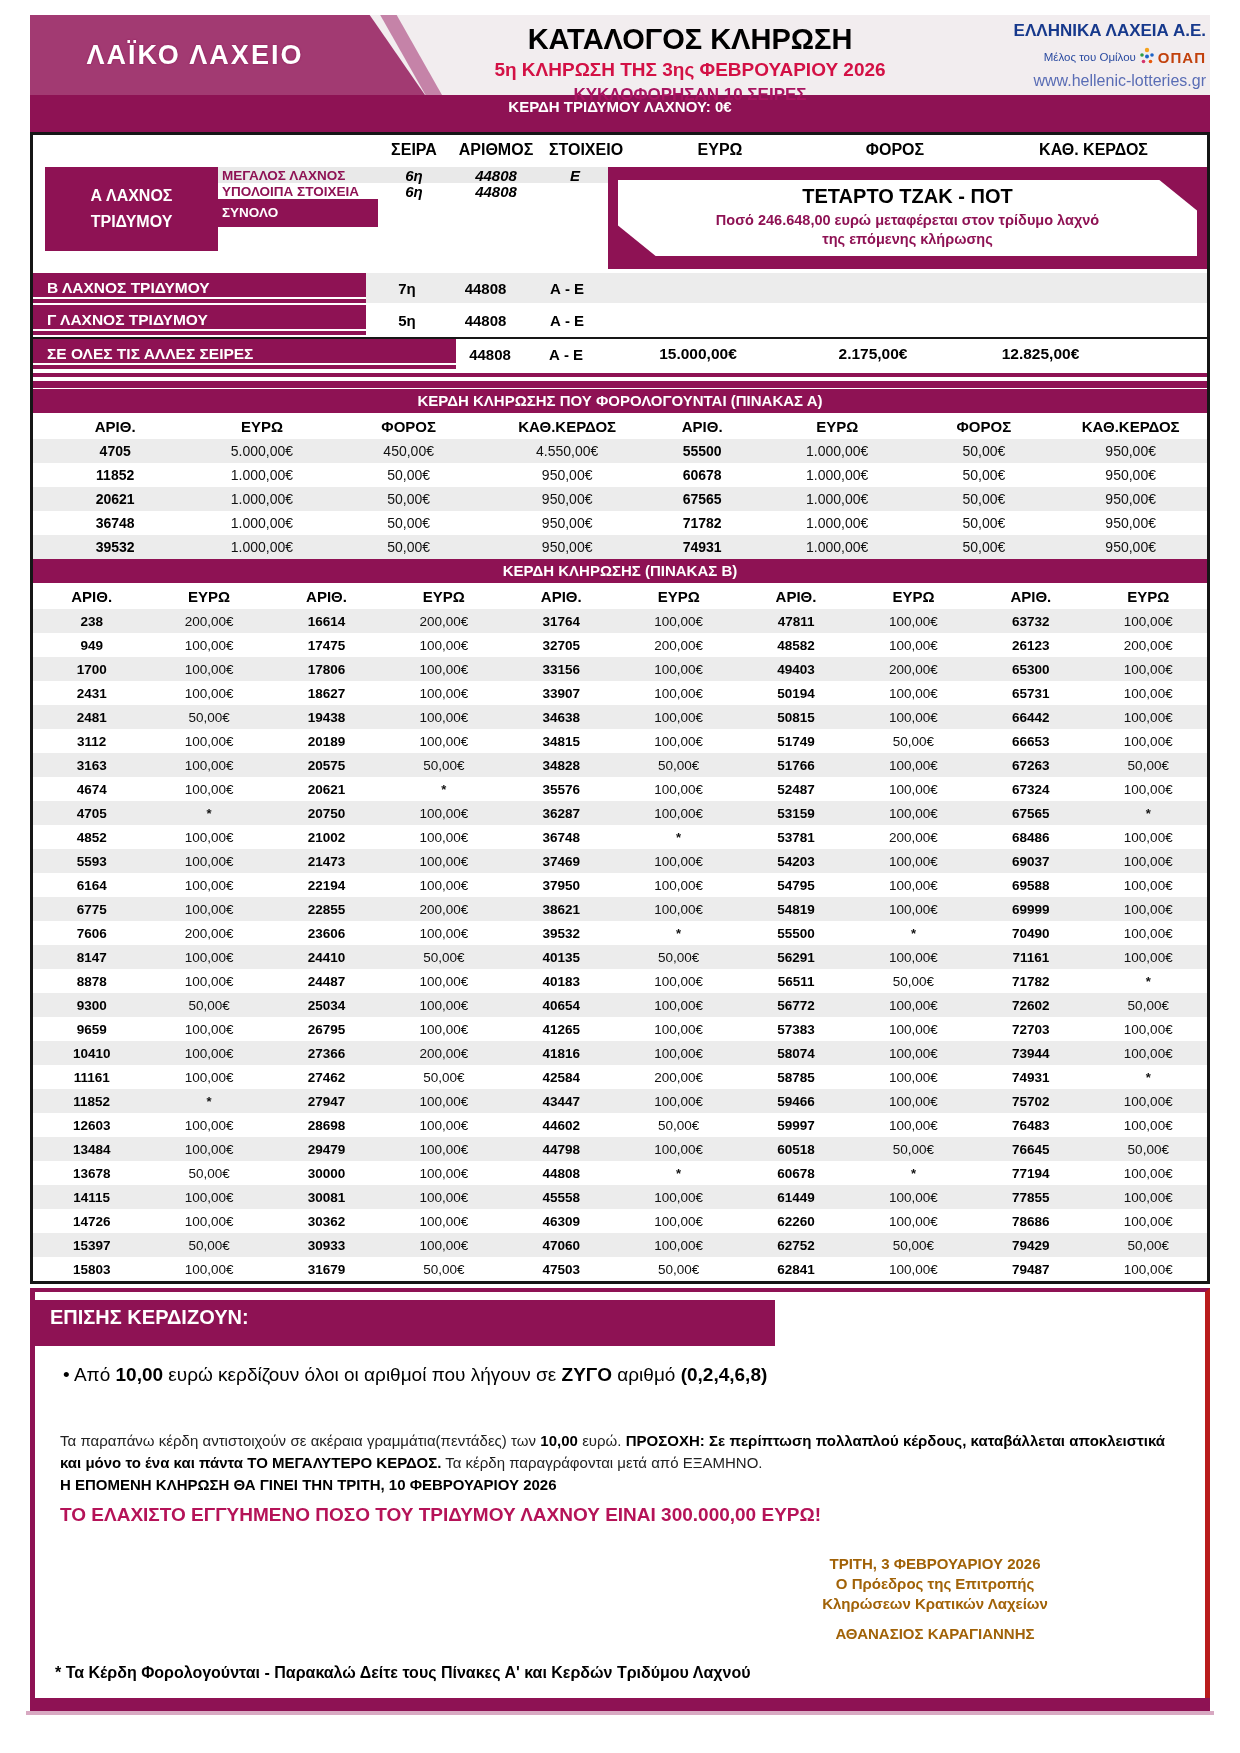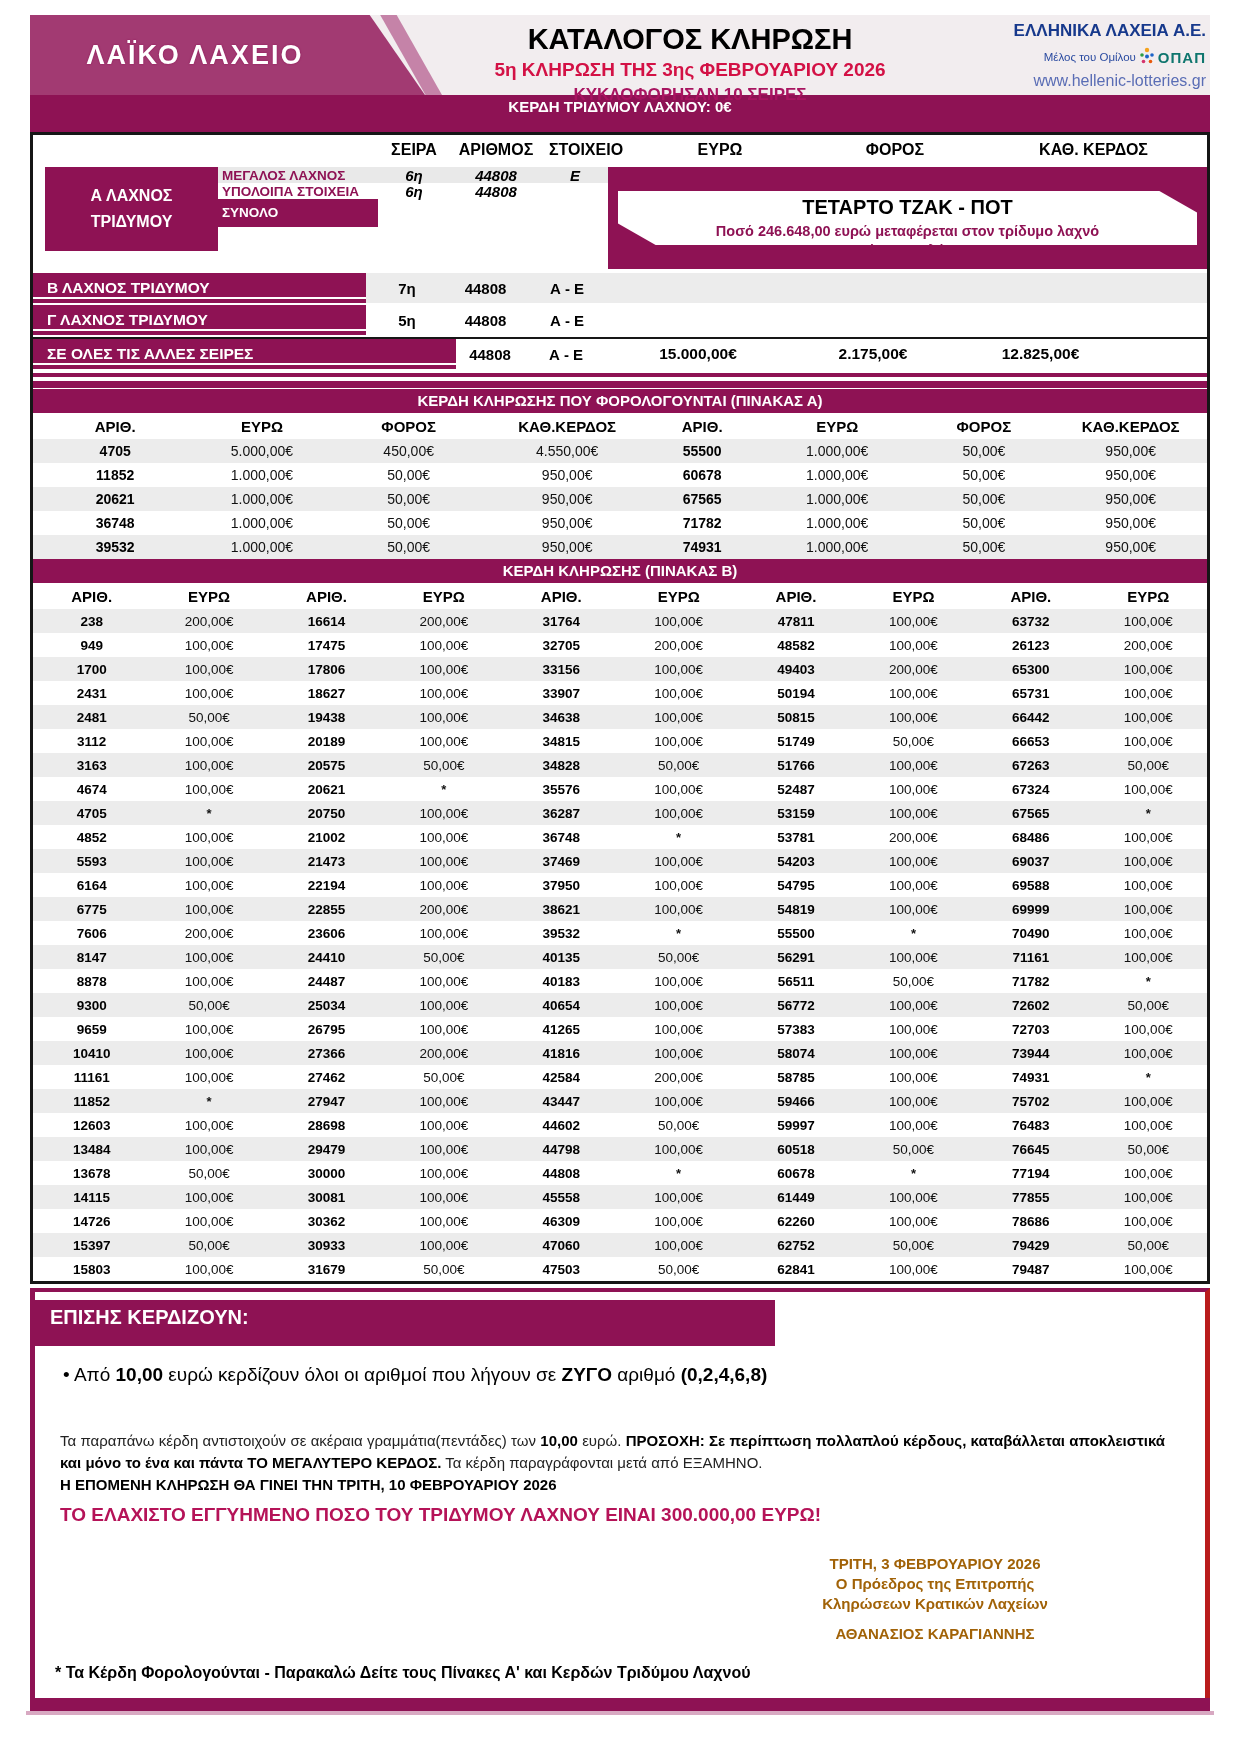--- a/index.html
+++ b/index.html
@@ -15,21 +15,21 @@
     display:flex; align-items:center; }
   .logo-text { width:330px; text-align:center; color:#fff; font-weight:bold;
     font-size:27px; letter-spacing:2px; text-shadow:0 0 2px #8e1254; }
   .header-center { position:absolute; left:400px; width:520px; top:8px; text-align:center; }
   .doc-title { font-size:29px; font-weight:bold; color:#000; letter-spacing:0px; }
   .doc-subtitle { font-size:19px; font-weight:bold; color:#d31145; margin-top:3px; }
   .doc-series { font-size:17px; font-weight:bold; color:#a81460; margin-top:4px; }
   .header-right { position:absolute; right:4px; top:6px; width:300px; text-align:right; }
   .company { font-size:17px; font-weight:bold; color:#17398c; }
   .member-row { font-size:11.5px; color:#2a4aa0; margin-top:6px; display:flex; justify-content:flex-end; align-items:center; gap:3px; }
-  .opap-word { font-size:15px; font-weight:bold; color:#0f766e; letter-spacing:1px; }
+  .opap-word { font-size:15px; font-weight:bold; color:#c2410c; letter-spacing:1px; }
   .website { font-size:16px; color:#5a6db5; margin-top:5px; }
 
   
   .banner-trid { margin:0 30px; height:37px; background:#8e1254; color:#fff;
     font-weight:bold; font-size:15px; text-align:center; line-height:23px; }
 
   
   .main { margin:0 30px; border:3px solid #161616; background:#fff; }
 
   .trid-header { display:grid; grid-template-columns:345px 72px 92px 88px 180px 170px 1fr;
@@ -39,21 +39,21 @@
   .a-label { position:absolute; left:12px; top:2px; width:173px; height:84px; background:#8e1254;
     color:#fff; font-weight:bold; font-size:16px; display:flex; flex-direction:column;
     justify-content:center; align-items:center; gap:8px; }
   .a-rows { position:absolute; left:185px; top:2px; width:390px; }
   .a-row { display:grid; grid-template-columns:160px 72px 92px 66px; height:16px; align-items:center; }
   .a-row.r1 { background:#e9e9e9; }
   .a-row .nm { color:#8e1254; font-weight:bold; font-size:13.5px; padding-left:4px; }
   .a-row.r3 .nm { background:#8e1254; color:#fff; height:28px; line-height:28px; }
   .a-row .v { font-weight:bold; font-size:15px; text-align:center;font-style:italic; }
   .jackpot { position:absolute; left:575px; right:0; top:2px; height:102px;
-    background:#8e1254; padding:24px 10px; }
+    background:#8e1254; padding:13px 10px; }
   .jackpot-inner { background:#fff; height:100%; text-align:center; padding-top:5px;
     clip-path:polygon(0 0,93.5% 0,100% 40%,100% 100%,6.5% 100%,0 60%); }
   .jp-title { font-size:20px; font-weight:bold; color:#000; }
   .jp-line { font-size:14.5px; font-weight:bold; color:#8e1254; line-height:19px; margin-top:3px; }
   .jp-line.l2 { margin-top:0; }
 
   .bar-row { position:relative; height:30px; margin-top:2px; }
   .bar-row.gray { background:#ececec; }
   .mbar { position:absolute; left:0; top:0; height:100%; background:#8e1254; color:#fff;
     font-weight:bold; font-size:15.5px; display:flex; align-items:center; padding-left:14px;

